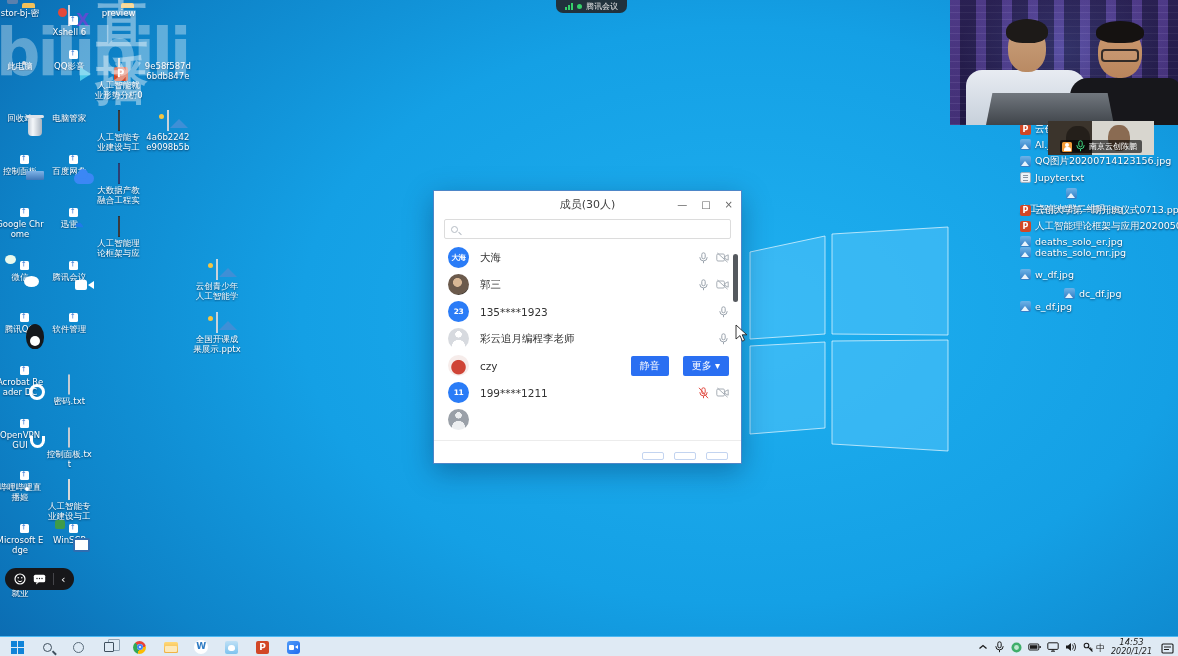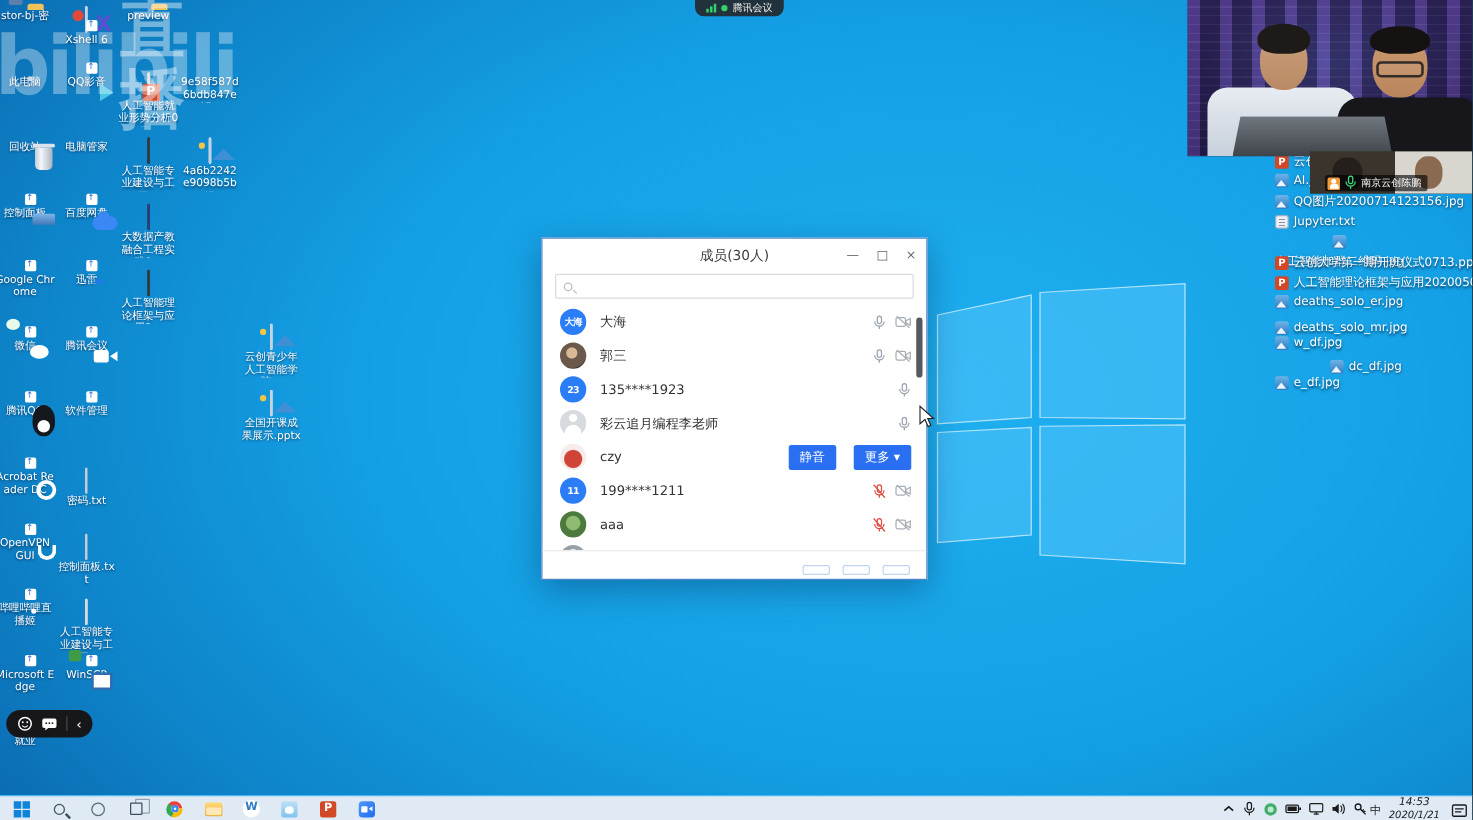--- a/index.html
+++ b/index.html
@@ -117,21 +117,21 @@
     radial-gradient(ellipse at 50% 40%,rgba(120,170,255,.30),transparent 65%);}
   .p1-head{position:absolute;left:58px;top:26px;width:38px;height:46px;border-radius:46%;background:linear-gradient(#caa07c,#b98a63);}
   .p1-head::before{content:"";position:absolute;top:-7px;left:-2px;right:-2px;height:24px;background:#1d1a18;border-radius:50% 50% 40% 40%;}
   .p1-body{position:absolute;left:16px;top:70px;width:120px;height:55px;background:linear-gradient(#e8ecf2,#c7d0db);border-radius:16px 18px 0 0;}
   .p2-head{position:absolute;left:148px;top:28px;width:44px;height:50px;border-radius:46%;background:linear-gradient(#cc9a70,#b9855c);}
   .p2-head::before{content:"";position:absolute;top:-7px;left:-2px;right:-2px;height:22px;background:#151211;border-radius:50% 50% 40% 40%;}
   .p2-head::after{content:"";position:absolute;left:3px;right:3px;top:21px;height:9px;border:2px solid rgba(25,25,28,.85);border-radius:4px;background:rgba(255,255,255,.06);}
   .p2-body{position:absolute;left:120px;top:78px;width:112px;height:47px;background:#17171b;border-radius:18px 14px 0 0;}
   .laptop{position:absolute;left:36px;top:93px;width:128px;height:32px;background:linear-gradient(#71777e,#3f444a);
     clip-path:polygon(5% 0,95% 0,100% 100%,0 100%);}
-  #smallvid{position:absolute;left:1048px;top:121px;width:130px;height:34px;z-index:7;overflow:hidden;background:#3b342c;}
+  #smallvid{position:absolute;left:1048px;top:121px;width:106px;height:34px;z-index:7;overflow:hidden;background:#3b342c;}
   #smallvid .half-r{position:absolute;right:0;top:0;width:62px;height:100%;background:#d8d6cf;}
   #smallvid .half-r::before{content:"";position:absolute;left:16px;top:4px;width:22px;height:26px;border-radius:45%;background:#8a6b52;}
   #smallvid .half-l-head{position:absolute;left:18px;top:5px;width:24px;height:26px;border-radius:45%;background:#241f1a;}
   #vid-pill{position:absolute;left:12px;bottom:2px;height:13px;background:rgba(0,0,0,.62);border-radius:2px;
     display:flex;align-items:center;gap:3px;padding:0 5px 0 2px;}
   #vid-pill .vavatar{width:10px;height:10px;border-radius:1.5px;background:#f29b38;position:relative;}
   #vid-pill .vavatar::before{content:"";position:absolute;left:3px;top:1.5px;width:4px;height:4px;border-radius:50%;background:#fff;}
   #vid-pill .vavatar::after{content:"";position:absolute;left:1.5px;bottom:1px;width:7px;height:3.5px;border-radius:3px 3px 0 0;background:#fff;}
   #vid-pill .vname{font-size:8px;color:#fff;white-space:nowrap;}
   
@@ -377,21 +377,21 @@
         <span class="fname">云创大学第一期开班仪式0713.pptx</span>
       </div>
       <div class="rfile" style="top: 220.2px;">
         <span class="ficon f-ppt"></span>
         <span class="fname">人工智能理论框架与应用20200506.pptx</span>
       </div>
       <div class="rfile" style="top: 236.4px;">
         <span class="ficon f-jpg"></span>
         <span class="fname">deaths_solo_er.jpg</span>
       </div>
-      <div class="rfile" style="top: 257px;">
+      <div class="rfile" style="top: 247px;">
         <span class="ficon f-jpg"></span>
         <span class="fname">deaths_solo_mr.jpg</span>
       </div>
       <div class="rfile" style="top: 268.8px;">
         <span class="ficon f-jpg"></span>
         <span class="fname">w_df.jpg</span>
       </div>
       <div class="rfile" style="top: 288px; padding-left: 44px;">
         <span class="ficon f-jpg"></span>
         <span class="fname">dc_df.jpg</span>
@@ -532,43 +532,20 @@
           <span class="mactions">
             <button class="mbtn">静音</button>
             <button class="mbtn">更多 ▾</button>
           </span>
         </div>
         <div class="mrow">
           <span class="avatar av-blue">
             <span class="avtext">11</span>
           </span>
           <span class="mname">199****1211</span>
-          <span class="mactions">
-            <span class="sico">
-              <svg width="11" height="12" viewBox="0 0 11 12">
-                <rect x="3.8" y="0.8" width="3.4" height="6" rx="1.7" fill="none" stroke="#e14b42"></rect>
-                <path d="M1.8 5.2a3.7 3.7 0 0 0 7.4 0" fill="none" stroke="#e14b42"></path>
-                <line x1="5.5" y1="9" x2="5.5" y2="11.2" stroke="#e14b42"></line>
-                <line x1="1" y1="0.8" x2="10" y2="11.2" stroke="#e14b42"></line>
-              </svg>
-            </span>
-            <span class="sico">
-              <svg width="13" height="11" viewBox="0 0 13 11">
-                <rect x="0.8" y="2" width="7.6" height="7" rx="1.2" fill="none" stroke="#a7aeb6"></rect>
-                <path d="M8.8 4.6 12.2 2.8v5.4L8.8 6.4z" fill="none" stroke="#a7aeb6"></path>
-                <line x1="1.4" y1="1" x2="11.6" y2="10.2" stroke="#a7aeb6"></line>
-              </svg>
-            </span>
-          </span>
-        </div>
-        <div class="mrow">
-          <span class="avatar av-photo-green">
-            <span class="avtext"></span>
-          </span>
-          <span class="mname">aaa</span>
           <span class="mactions">
             <span class="sico">
               <svg width="11" height="12" viewBox="0 0 11 12">
                 <rect x="3.8" y="0.8" width="3.4" height="6" rx="1.7" fill="none" stroke="#e14b42"></rect>
                 <path d="M1.8 5.2a3.7 3.7 0 0 0 7.4 0" fill="none" stroke="#e14b42"></path>
                 <line x1="5.5" y1="9" x2="5.5" y2="11.2" stroke="#e14b42"></line>
                 <line x1="1" y1="0.8" x2="10" y2="11.2" stroke="#e14b42"></line>
               </svg>
             </span>
             <span class="sico">

